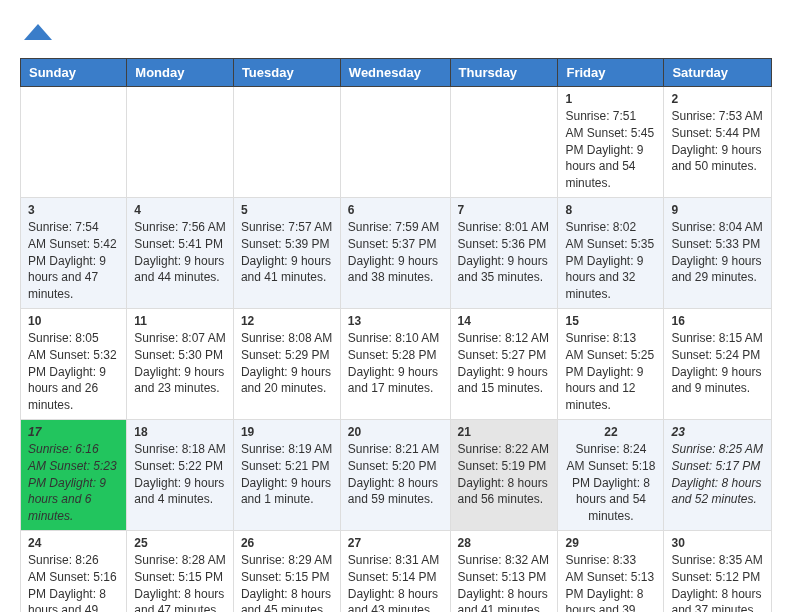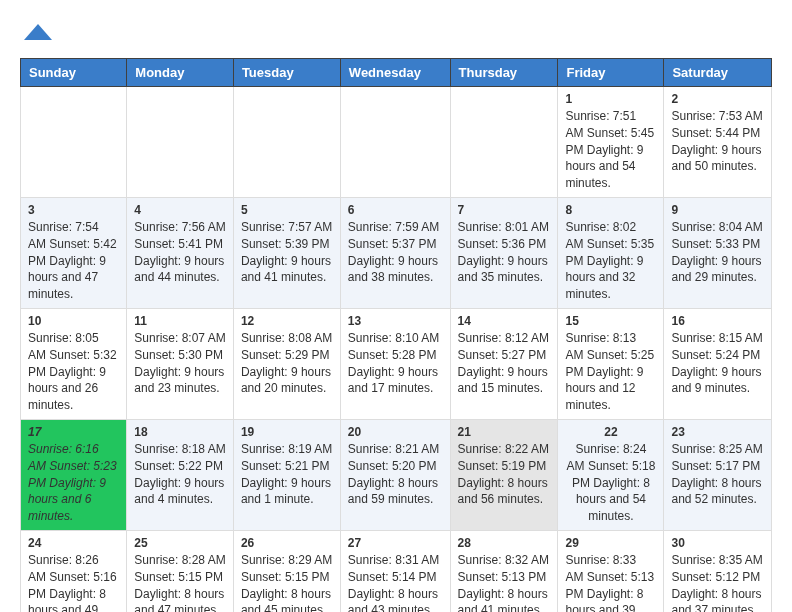--- a/index.html
+++ b/index.html
@@ -260,21 +260,21 @@
           <div class="day-info">Sunrise: 8:22 AM
 Sunset: 5:19 PM
 Daylight: 8 hours and 56 minutes.</div>
         </td>
         <td style="background: rgb(240, 244, 250); text-align: center;">
           <div class="day-number">22</div>
           <div class="day-info">Sunrise: 8:24 AM
 Sunset: 5:18 PM
 Daylight: 8 hours and 54 minutes.</div>
         </td>
-        <td style="background: rgb(240, 244, 250);">
+        <td style="background: rgb(240, 244, 250); font-style: italic;">
           <div class="day-number">23</div>
           <div class="day-info">Sunrise: 8:25 AM
 Sunset: 5:17 PM
 Daylight: 8 hours and 52 minutes.</div>
         </td>
       </tr>
       <tr>
         <td>
           <div class="day-number">24</div>
           <div class="day-info">Sunrise: 8:26 AM

